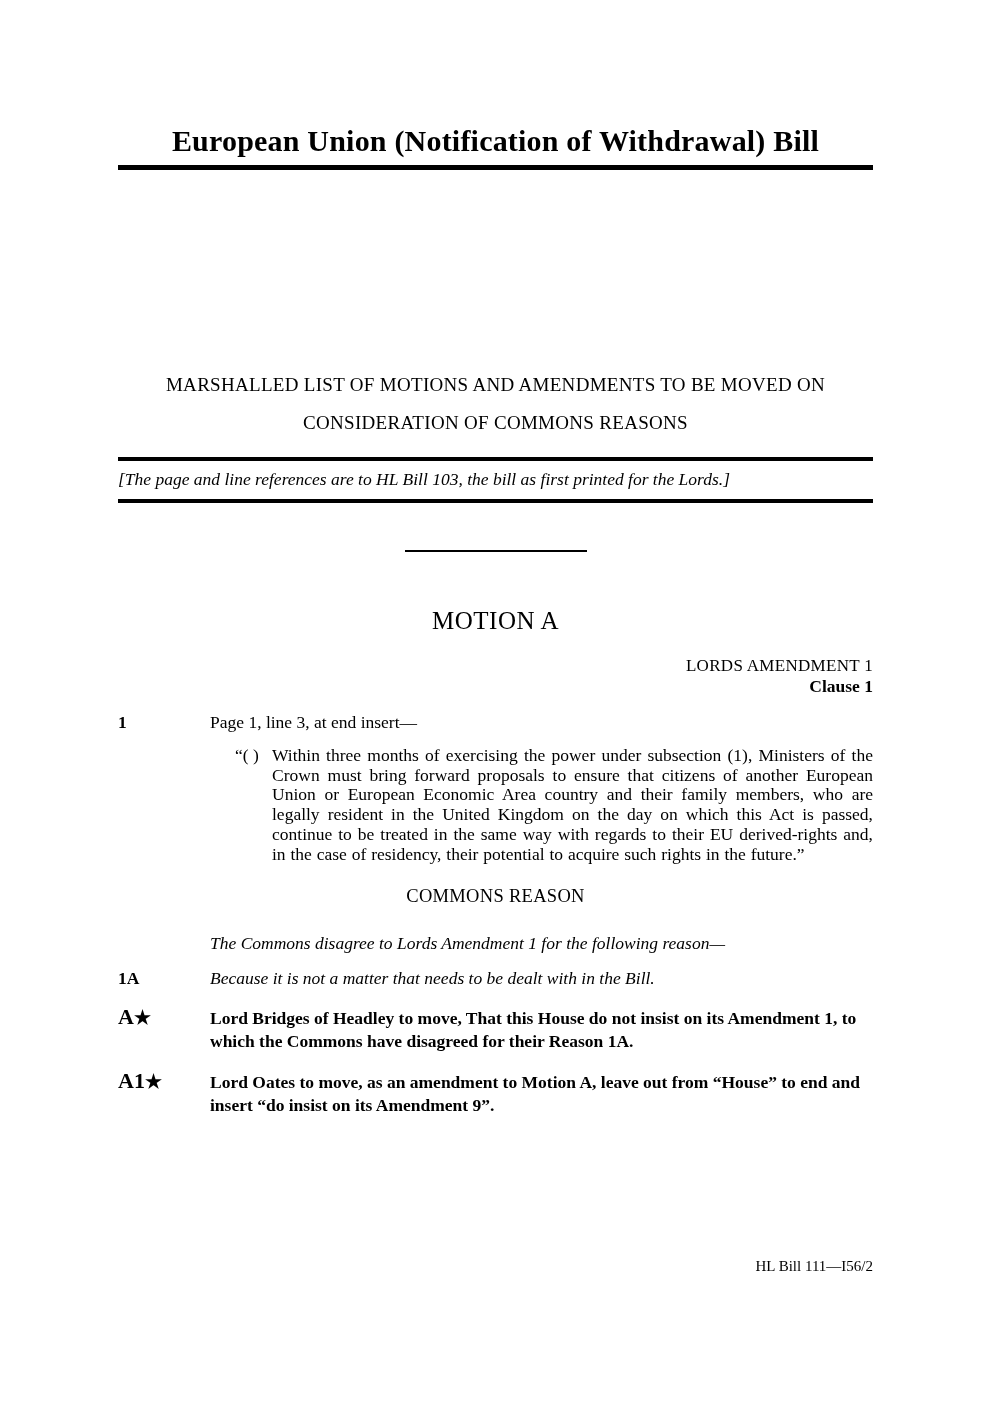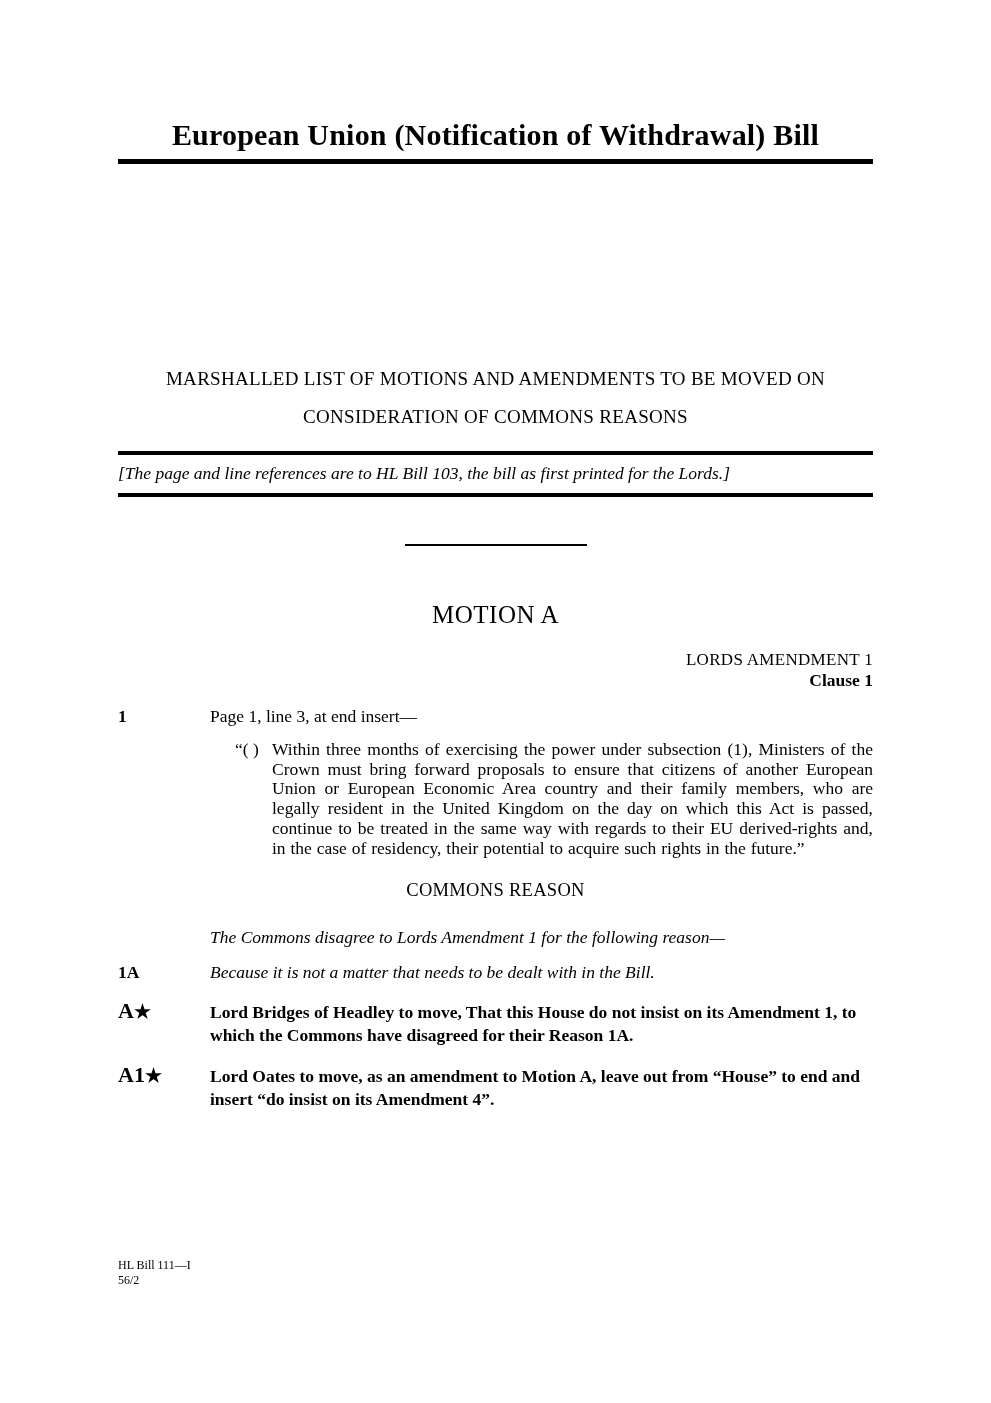--- a/index.html
+++ b/index.html
@@ -7,21 +7,21 @@
   body {
     font-family: "Liberation Serif", "DejaVu Serif", serif;
     color: #000000;
     -webkit-font-smoothing: antialiased;
   }
   .page {
     position: relative;
     width: 991px;
     height: 1403px;
     background: #ffffff;
-    padding: 10px 118px;
+    padding: 16px 118px;
     overflow: hidden;
   }
   .bill-title {
     padding-top: 106px;
     text-align: center;
     font-size: 30px;
     font-weight: bold;
     line-height: 38px;
     letter-spacing: 0.2px;
   }
@@ -146,22 +146,21 @@
     line-height: 24px;
   }
   .motion-label .star { font-size: 19px; }
   .footer {
     position: absolute;
     left: 118px;
     right: 118px;
     top: 1258px;
     display: flex;
     justify-content: flex-end;
-    font-size: 12px;
-    flex-direction: column;
+    font-size: 15px;
   }
 </style>
 </head>
 <body>
 
 <div class="page">
 
   <div class="bill-title">European Union (Notification of Withdrawal) Bill</div>
   <div class="double-rule rule-title"></div>
 
@@ -204,21 +203,21 @@
     <div class="row-body">Because it is not a matter that needs to be dealt with in the Bill.</div>
   </div>
 
   <div class="item-row motion-row">
     <div class="motion-label"><span>A</span><span class="star">★</span></div>
     <div class="row-body">Lord Bridges of Headley to move, That this House do not insist on its Amendment 1, to which the Commons have disagreed for their Reason 1A.</div>
   </div>
 
   <div class="item-row motion-row">
     <div class="motion-label"><span>A1</span><span class="star">★</span></div>
-    <div class="row-body">Lord Oates to move, as an amendment to Motion A, leave out from “House” to end and insert “do insist on its Amendment 4”.</div>
+    <div class="row-body">Lord Oates to move, as an amendment to Motion A, leave out from “House” to end and insert “do insist on its Amendment 9”.</div>
   </div>
 
   <div class="footer">
     <div>HL Bill 111—I</div>
     <div>56/2</div>
   </div>
 
 </div>
 
 </body></html>

